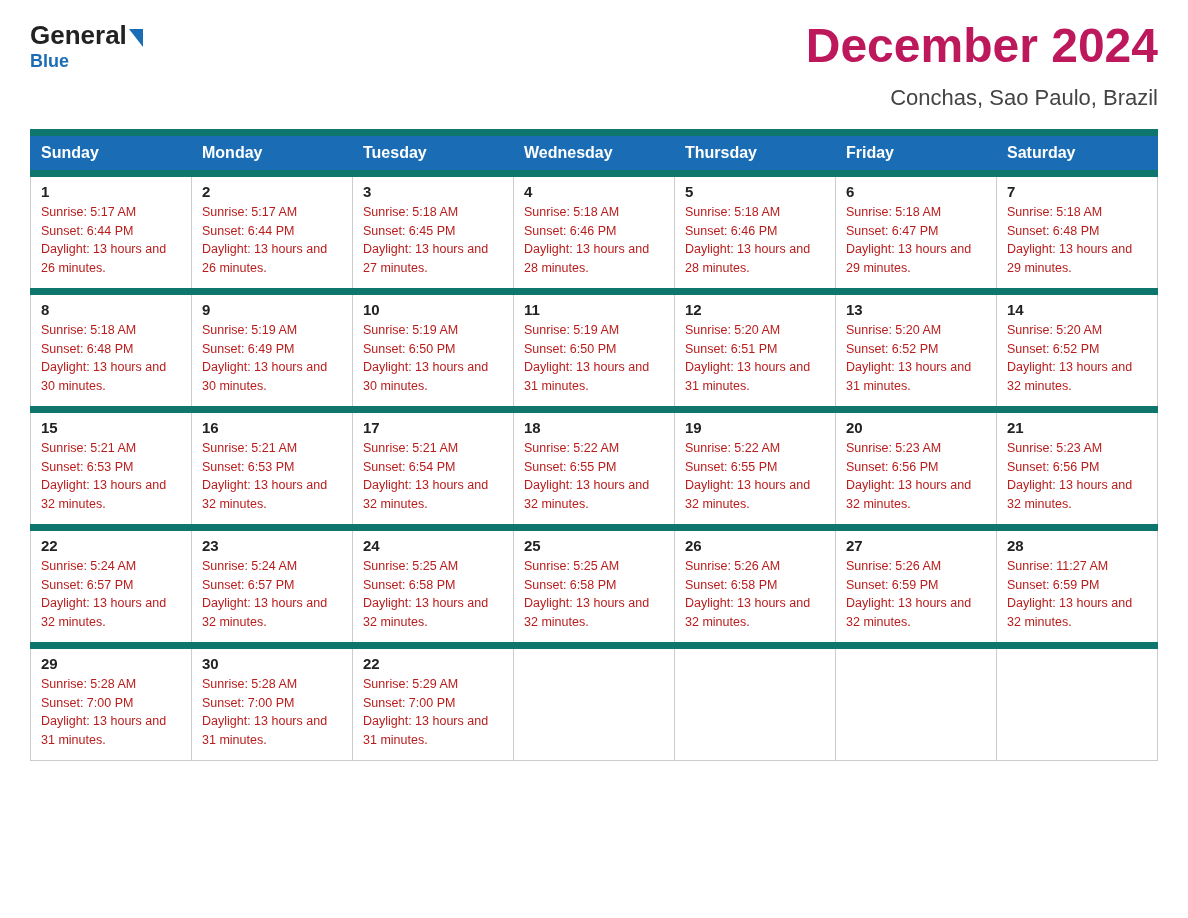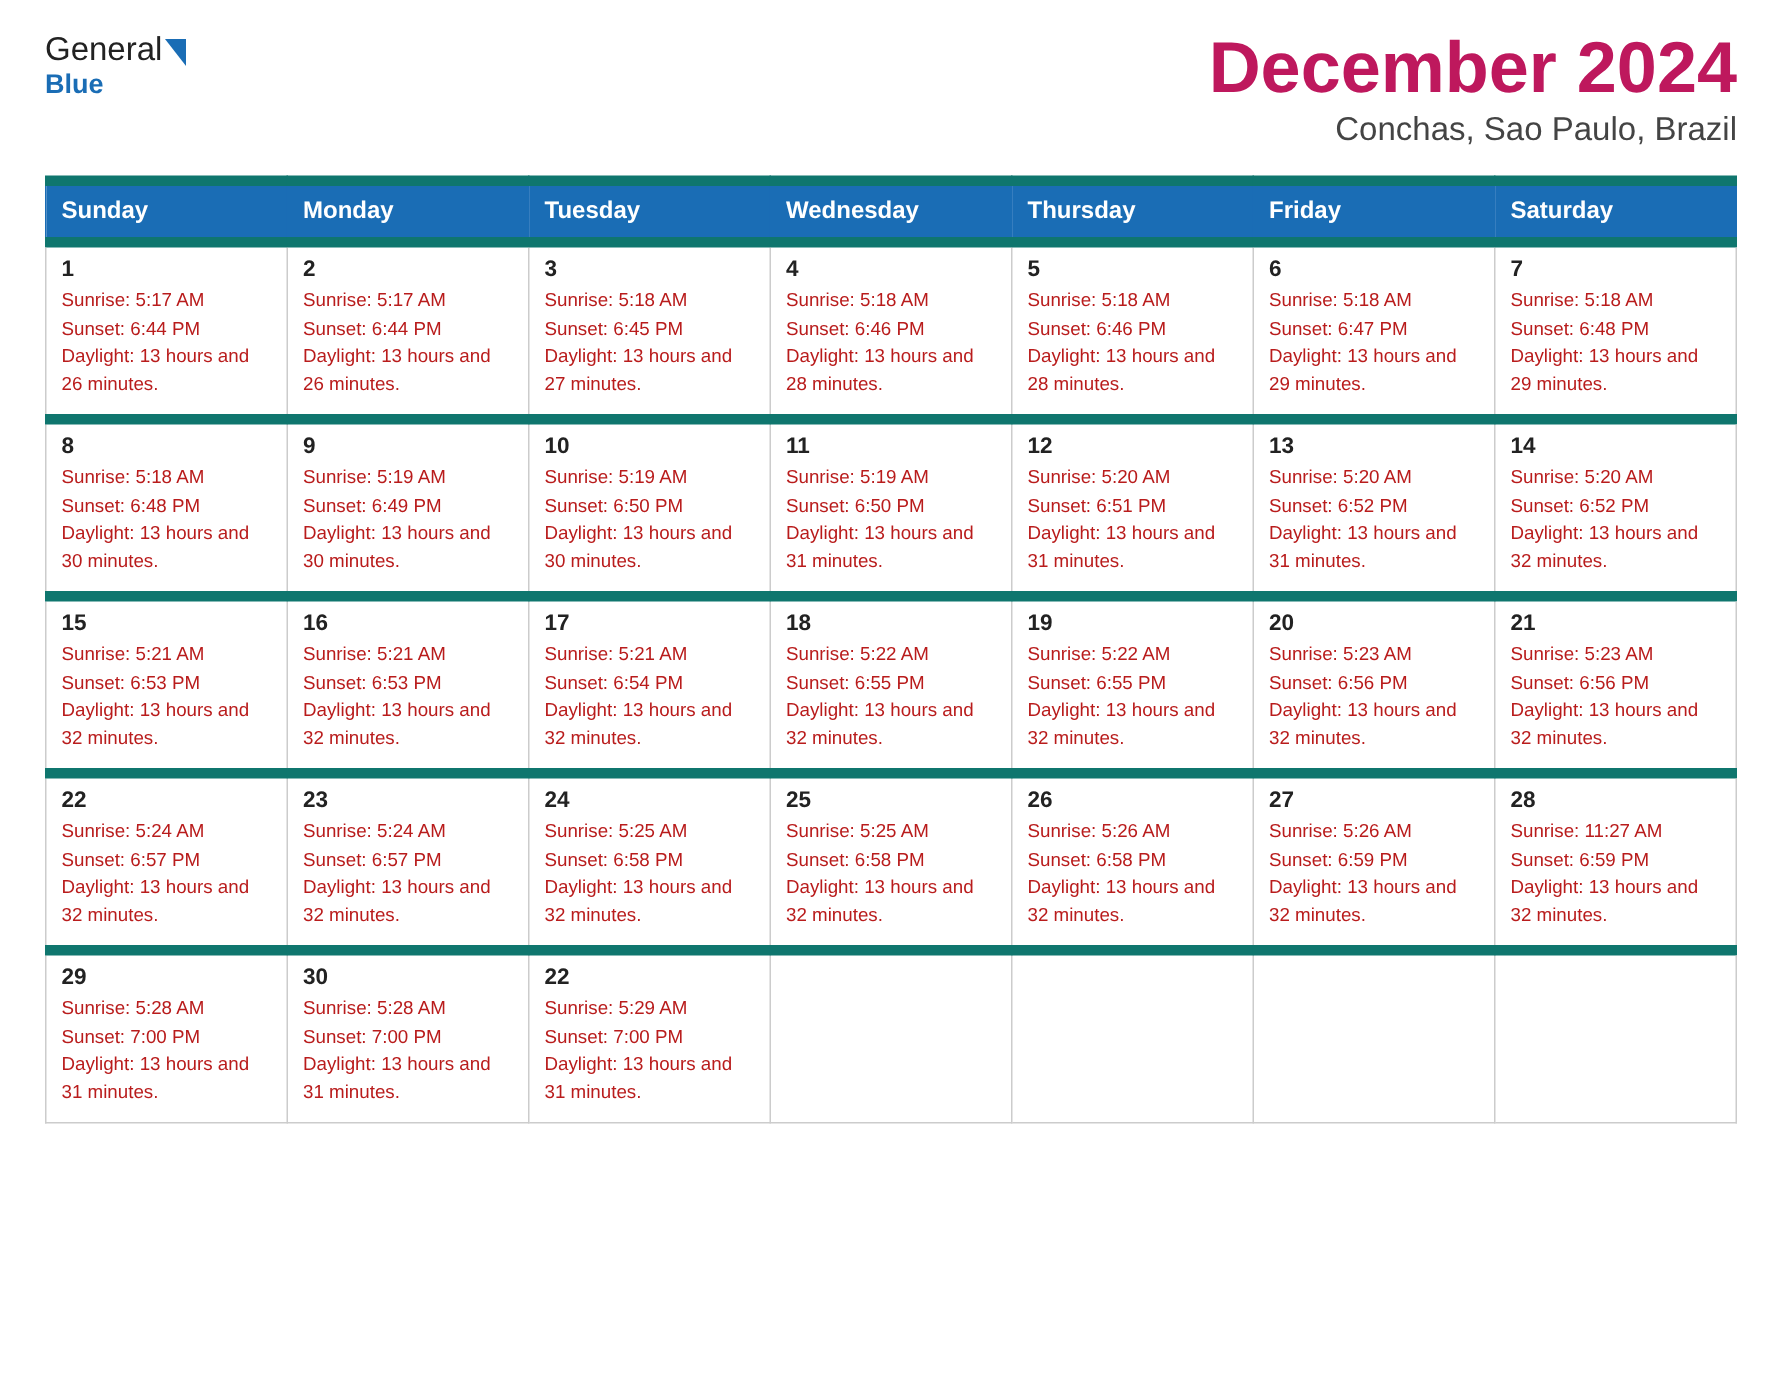--- a/index.html
+++ b/index.html
@@ -17,22 +17,22 @@
       margin-bottom: 18px;
     }
     .logo {
       display: flex;
       flex-direction: column;
       align-items: flex-start;
     }
     .logo-top {
       display: flex;
       align-items: center;
-      font-size: 22px;
-      font-weight: normal;
+      font-size: 26px;
+      font-weight: bold;
       color: #222;
     }
     .logo-general { color: #222; }
     .logo-triangle {
       display: inline-block;
       width: 0;
       height: 0;
       border-left: 14px solid transparent;
       border-top: 18px solid #1a6db5;
       margin: 0 2px;
@@ -50,21 +50,21 @@
     .title-block h1 {
       font-size: 48px;
       font-weight: 700;
       color: #be185d;
       line-height: 1.1;
     }
     .title-block h2 {
       font-size: 22px;
       font-weight: 400;
       color: #444;
-      margin-top: 0;
+      margin-top: 12px;
     }
     .calendar {
       width: 100%;
       border-collapse: collapse;
       border: 1px solid #ccc;
     }
     .calendar th {
       background-color: #1a6db5;
       color: #fff;
       font-size: 16px;

